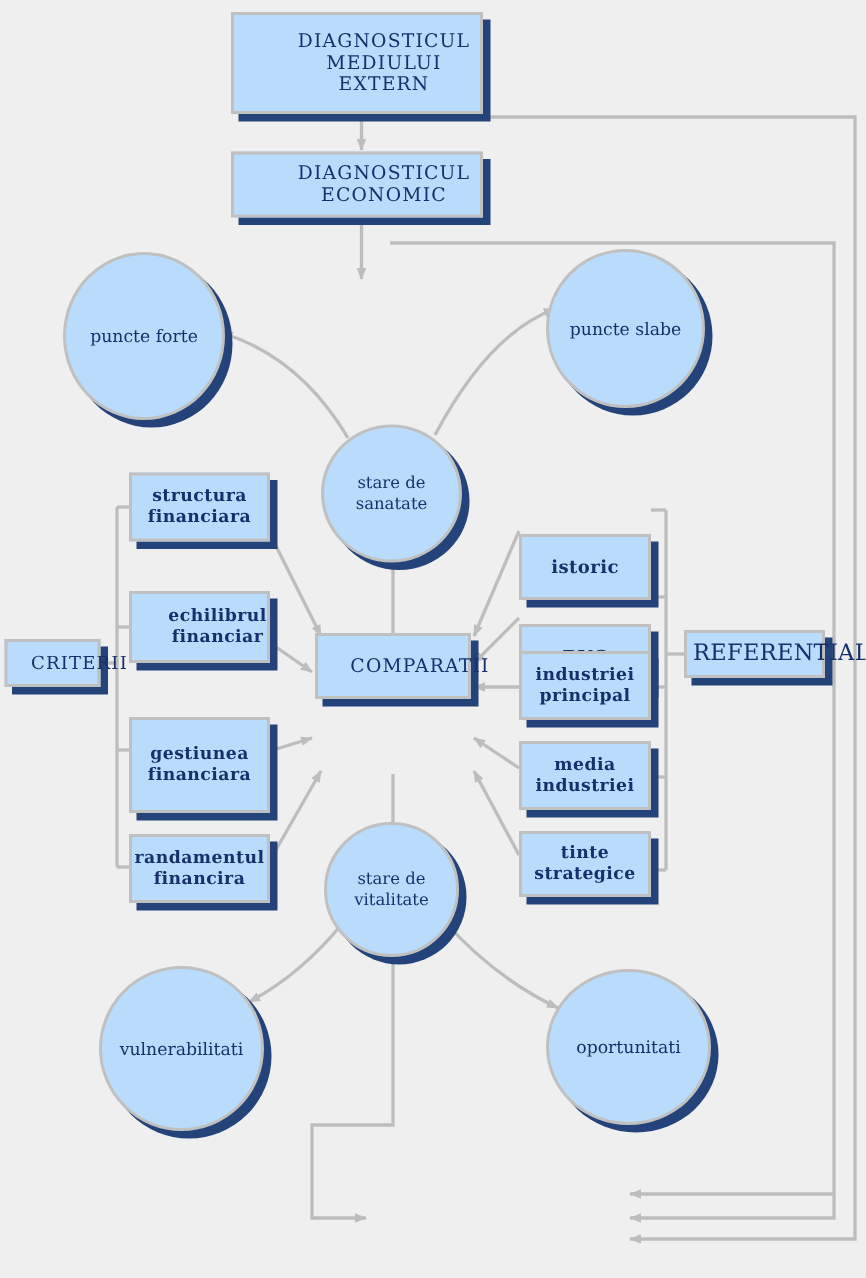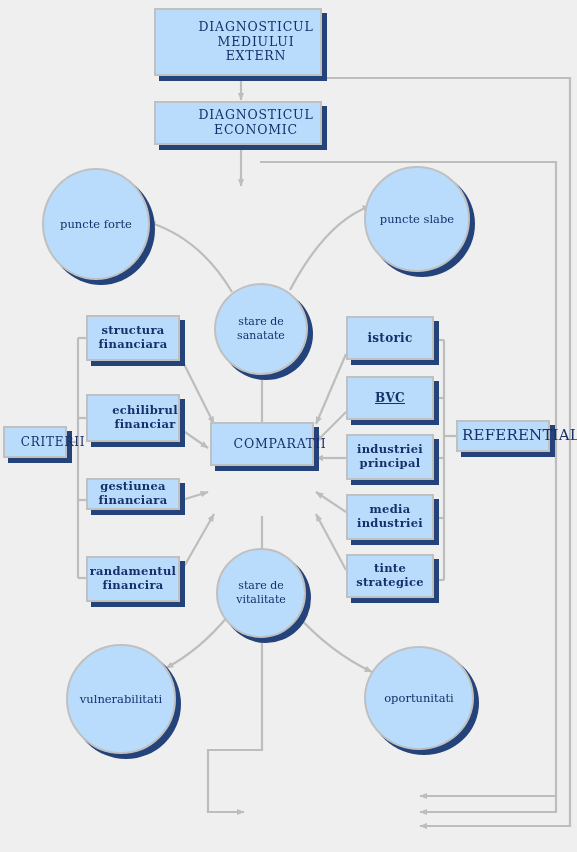--- a/index.html
+++ b/index.html
@@ -23,21 +23,21 @@
     border:2px solid #c0c0c0;
     box-shadow:5px 5px 0 0 #24437a;
     display:flex;align-items:center;justify-content:center;
     text-align:center;
     color:#17306b;
     line-height:1.18;
     letter-spacing:.3px;
   }
   .box.caps{font-weight:normal;font-size:12.5px;letter-spacing:.8px;padding-left:36px;}
   .box.small{font-weight:bold;font-size:11.5px;}
-  .box.smallplain{font-weight:bold;font-size:12px;}
+  .box.smallplain{font-weight:bold;font-size:12px;margin-top:40px;}
 
   
   .ell{
     position:absolute;
     box-sizing:border-box;
     background:#b9dcfd;
     border:2px solid #c0c0c0;
     border-radius:50%;
     box-shadow:5px 5px 0 0 #24437a;
     display:flex;align-items:center;justify-content:center;
@@ -164,21 +164,21 @@
   </div>
 
   <div class="box small node" style="left:86px;top:315px;width:94px;height:46px;">
     <span style="white-space:pre-line;">structura
 financiara</span>
   </div>
   <div class="box small node" style="left:86px;top:394px;width:94px;height:48px;padding-left:24px;">
     <span style="white-space:pre-line;">echilibrul
 financiar</span>
   </div>
-  <div class="box small node" style="left:86px;top:478px;width:94px;height:32px;">
+  <div class="box small node" style="left:86px;top:478px;width:94px;height:64px;">
     <span style="white-space:pre-line;">gestiunea
 financiara</span>
   </div>
   <div class="box small node" style="left:86px;top:556px;width:94px;height:46px;">
     <span style="white-space:pre-line;">randamentul
 financira</span>
   </div>
 
   <div class="box smallplain node" style="left:346px;top:316px;width:88px;height:44px;">
     <span style="white-space:pre-line;">istoric</span>

